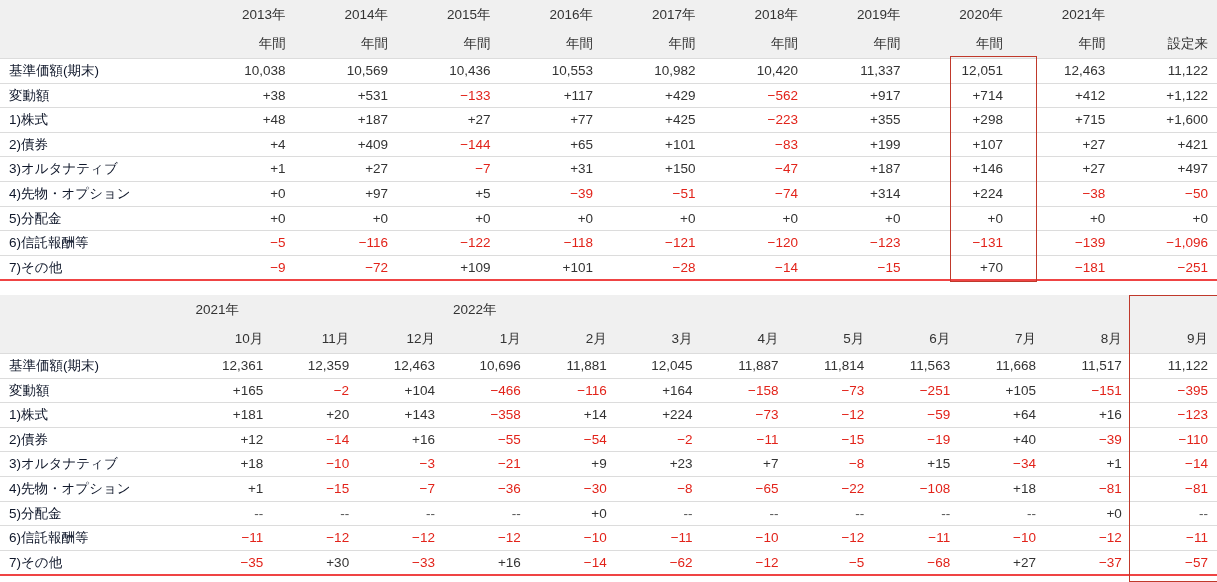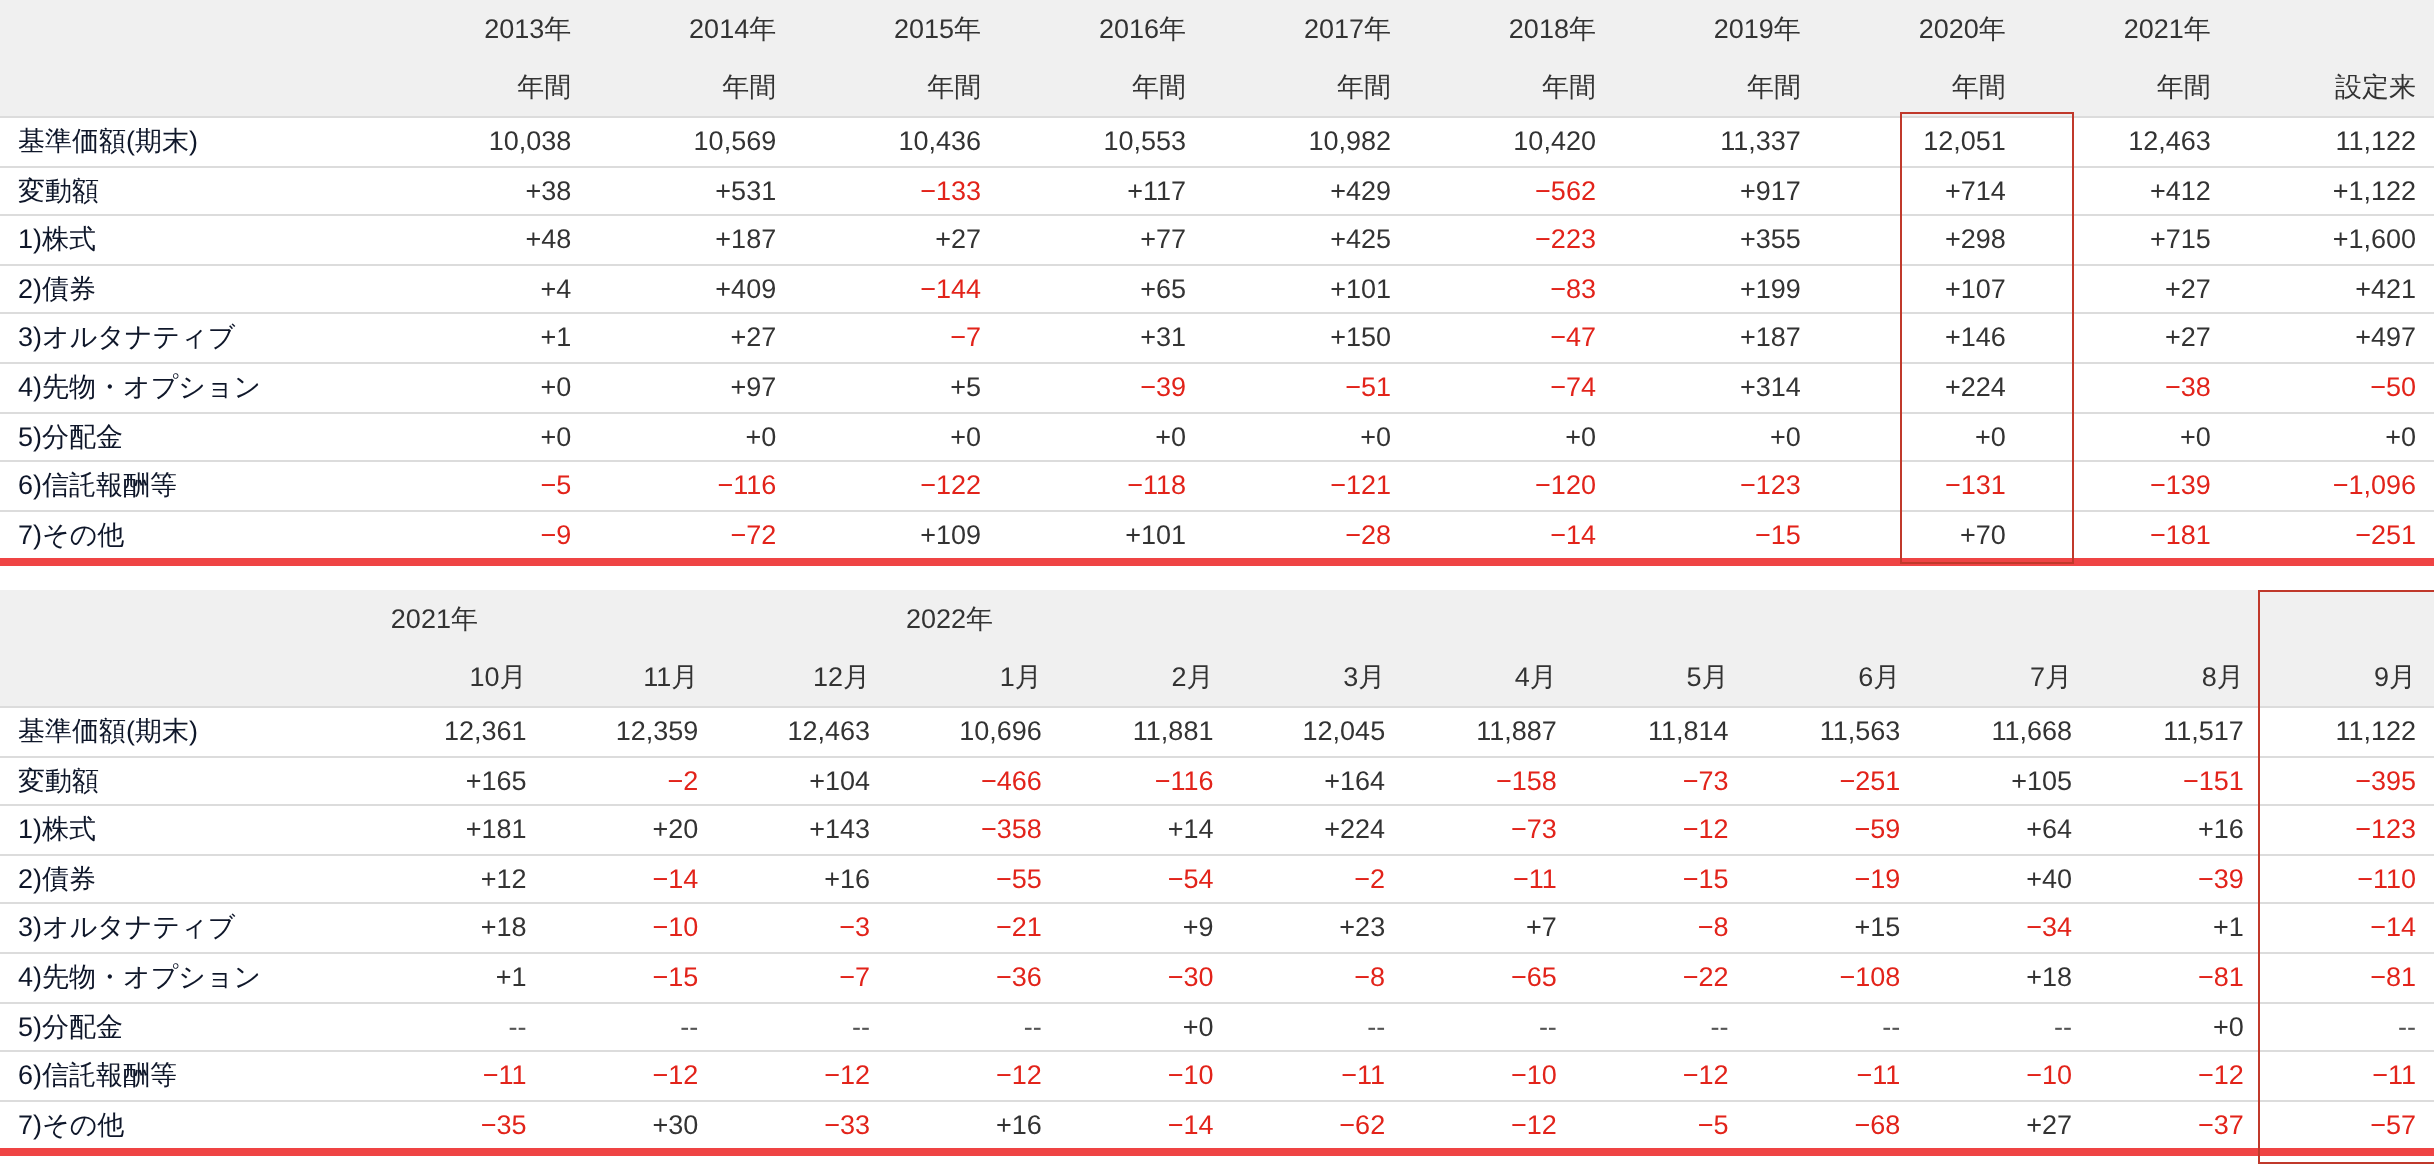--- a/index.html
+++ b/index.html
@@ -59,21 +59,21 @@
   thead th.hcell {
     background: #f0f0f0;
     text-align: right;
     color: #333333;
   }
   thead .hr1 th { height: 29px; line-height: 29px; }
   thead .hr2 th { height: 29px; line-height: 29px; }
 
   tbody tr { border-bottom: 1px solid #dcdcdc; }
   tbody tr:first-child { border-top: 1px solid #dcdcdc; }
-  tbody tr:last-child { border-bottom: 4px solid #ef4444; margin-top: 32px; }
+  tbody tr:last-child { border-bottom: 2px solid #ef4444; margin-top: 32px; }
 
   .neg { color: #e2231a; }
   .pos { color: #333333; }
   .dash { color: #555555; }
 
   
   .hl-box {
     position: absolute;
     border: 1.6px solid #c0392b;
     pointer-events: none;

